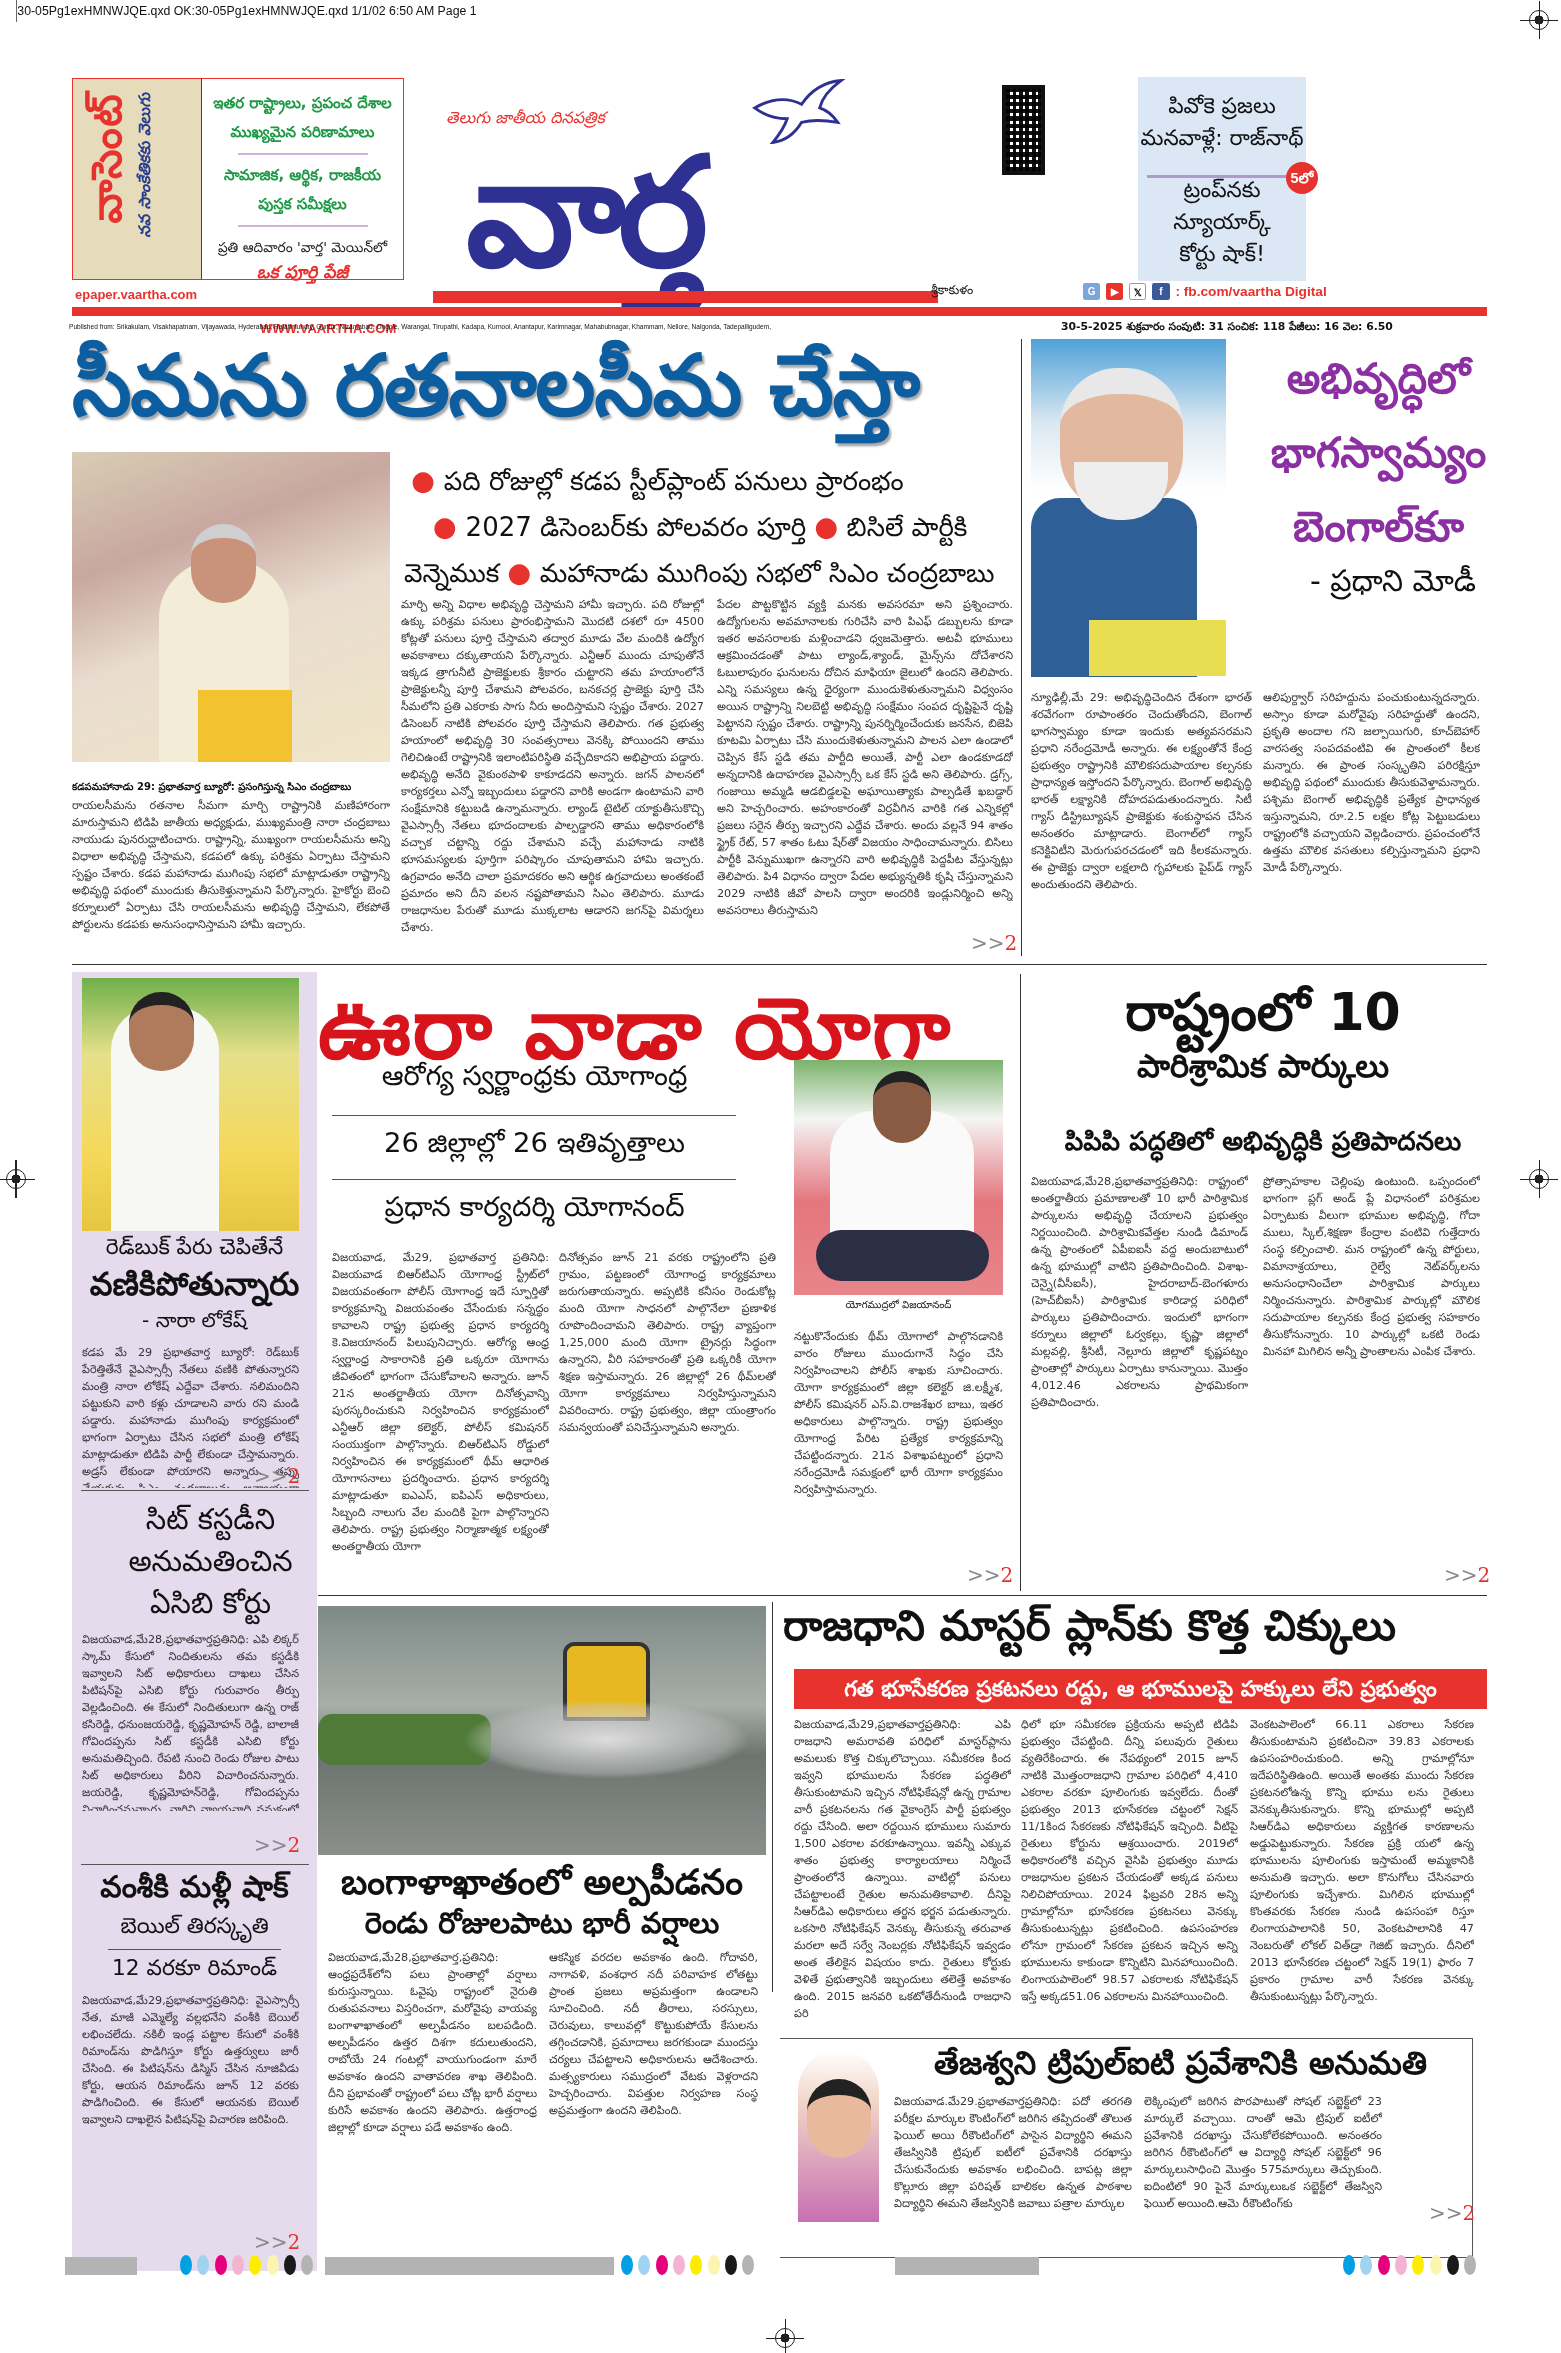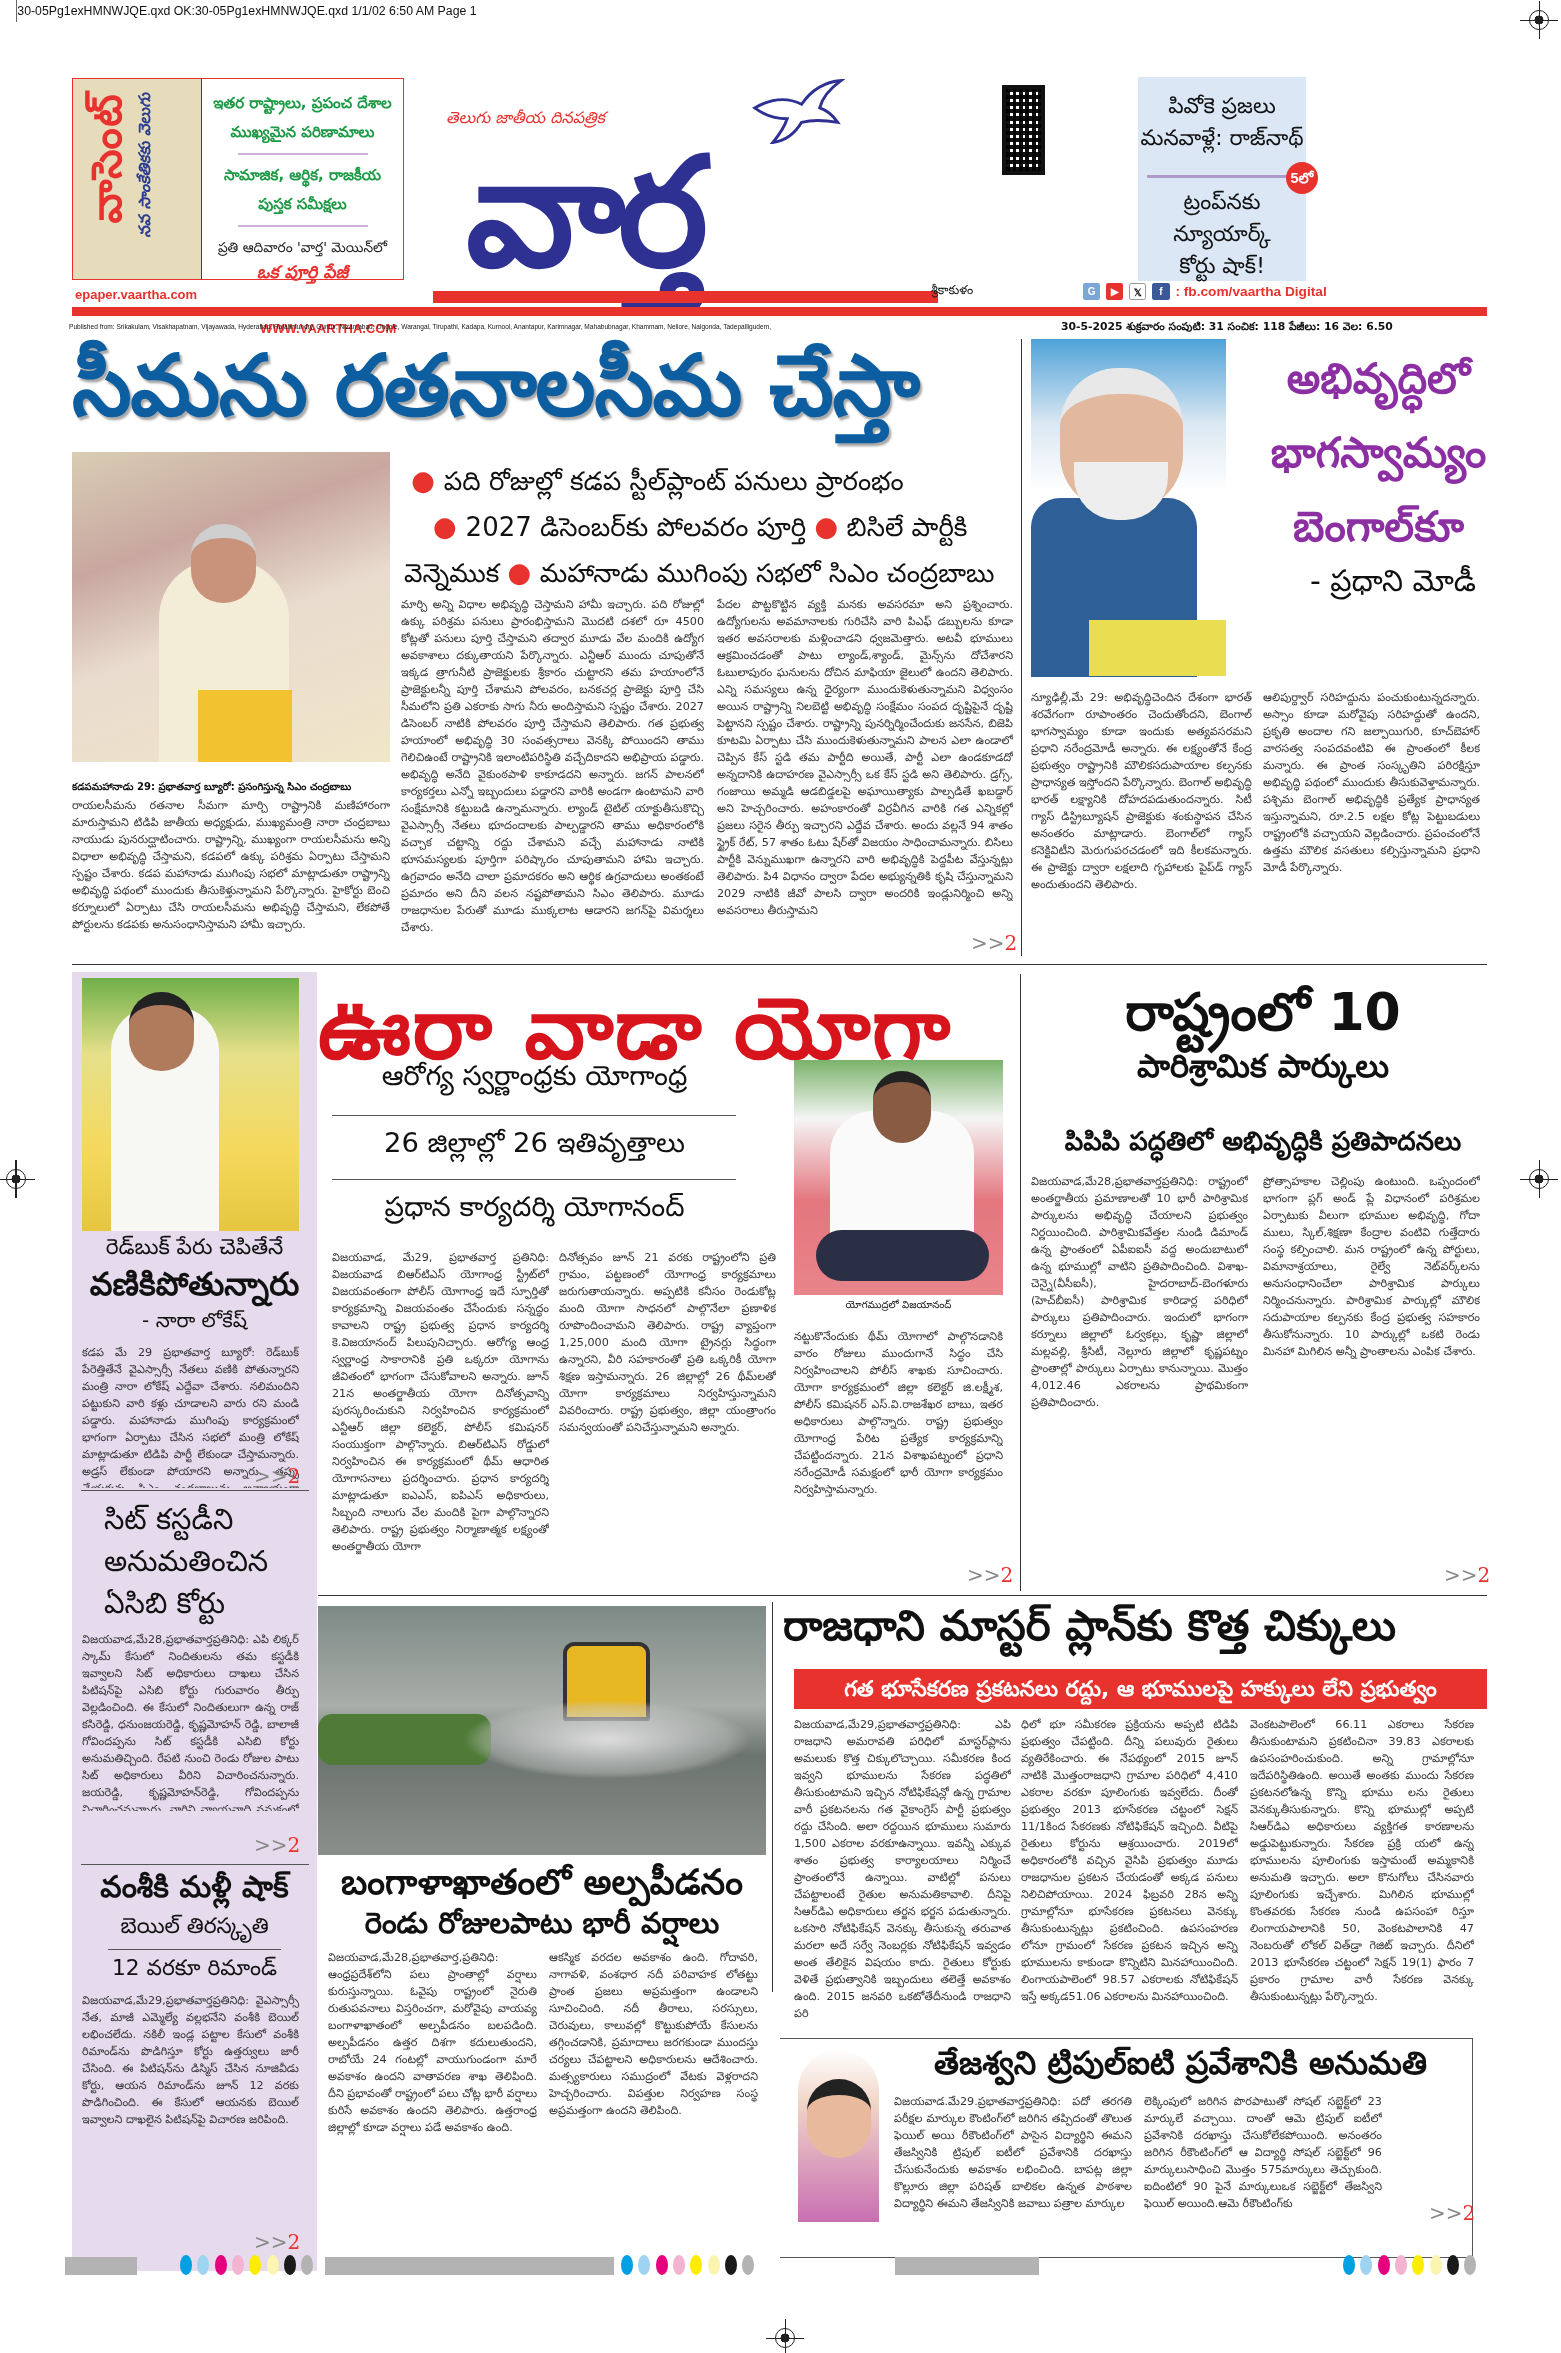--- a/index.html
+++ b/index.html
@@ -27,21 +27,21 @@
   .logo-word { left: 433px; top: 130px; width: 505px; height: 166px; font-size: 152px; line-height: 166px; font-weight: bold; color: #2e3192; letter-spacing: -7.2px; margin-left: 33px; }
   .dove { left: 751px; top: 79px; width: 94px; height: 65px; }
   .logo-bar1 { left: 433px; top: 291px; width: 505px; height: 11.5px; background: #e8322e; }
   .qr { left: 1002px; top: 85px; width: 43px; height: 90px; background:
     repeating-linear-gradient(0deg, #111 0 4.3px, #fff 4.3px 7.2px),
     repeating-linear-gradient(90deg, #111 0 3.6px, #fff 3.6px 6.5px);
     background-blend-mode: multiply; border: 4.3px solid #111; }
   .teaser { left: 1138px; top: 77px; width: 168px; height: 204px; background: #dce7f5; text-align: center; padding-top: 13px; }
   .teaser .t1 { font-size: 21.7px; line-height: 32px; color: #111; }
   .teaser .hr { position: absolute; left: 9.4px; top: 98px; width: 141px; height: 2.9px; background: #b09acb; }
-  .teaser .t2 { font-size: 21.7px; line-height: 32px; color: #111; margin-top: 32px; }
+  .teaser .t2 { font-size: 21.7px; line-height: 32px; color: #111; margin-top: 20px; }
   .teaser .badge { position: absolute; left: 148px; top: 85px; width: 32px; height: 32px; border-radius: 50%; background: #e8322e; color: #fff; font-weight: bold; font-size: 14.4px; line-height: 32px; text-align: center; font-family: "Liberation Sans", sans-serif; }
   .edition { left: 931px; top: 283px; font-size: 12.3px; color: #111; }
   .social { left: 1083px; top: 283px; display: flex; gap: 5.8px; align-items: center; }
   .social .ic { width: 17.3px; height: 17.3px; border-radius: 2.2px; color: #fff; font-size: 10px; line-height: 17.3px; text-align: center; font-family: "Liberation Sans", sans-serif; font-weight: bold; }
   .social .txt { font-family: "Liberation Sans", sans-serif; color: #e8322e; font-size: 13.7px; font-weight: bold; }
   .red-rule { left: 72px; top: 307px; width: 1415px; height: 8.7px; background: #e8322e; }
   .publine { left: 69px; top: 322px; font-family: "Liberation Sans", sans-serif; font-size: 8px; color: #111; white-space: nowrap; transform: scaleX(0.82); transform-origin: left top; }
   .dateline { left: 1061px; top: 320px; font-size: 10.8px; font-weight: bold; color: #111; white-space: nowrap; }
 
   
@@ -208,21 +208,21 @@
 <div class="abs lokesh-photo">
     <div class="p"></div>
     <div class="h"></div>
   </div>
 <div class="abs lk-h1">రెడ్‌బుక్ పేరు చెపితేనే</div>
 <div class="abs lk-h2">వణికిపోతున్నారు</div>
 <div class="abs lk-h3">- నారా లోకేష్</div>
 <div class="abs body-col" style="left:82px;top:1344px;width:217px;height:144px;">కడప మే 29 ప్రభాతవార్త బ్యూరో: రెడ్‌బుక్ పేరెత్తితేనే వైఎస్సార్సీ నేతలు వణికి పోతున్నారని మంత్రి నారా లోకేష్ ఎద్దేవా చేశారు. నలిమందిని పట్టుకుని వారి కళ్లు చూడాలని వారు రని మండి పడ్డారు. మహానాడు ముగింపు కార్యక్రమంలో భాగంగా ఏర్పాటు చేసిన సభలో మంత్రి లోకేష్ మాట్లాడుతూ టిడిపి పార్టీ లేకుండా చేస్తామన్నారు. అడ్రస్ లేకుండా పోయారని అన్నారు. తప్పు చేయకున్న సిఎం చంద్రబాబును అన్యాయంగా జైలులో పెట్టారని ఇందుకు తగిన మూల్యం చెల్లించుకు న్నారని చెప్పారు. కూటమి ప్రభుత్వం</div>
 <div class="abs more" style="left:254px;top:1464px;"><span>&gt;&gt;</span><span class="n">2</span></div>
 <div class="abs lk-sep"></div>
-<div class="abs" style="left:72px;top:1498px;width:245px;text-align:left;font-size:29px;line-height:42px;color:#111;padding-left:32px;">
+<div class="abs" style="left:72px;top:1498px;width:245px;text-align:center;font-size:29px;line-height:42px;color:#111;padding-left:32px;">
   <div>సిట్ కస్టడీని</div>
   <div>అనుమతించిన</div>
   <div>ఏసిబి కోర్టు</div>
 </div>
 <div class="abs body-col" style="left:82px;top:1631px;width:217px;height:180px;">విజయవాడ,మే28,ప్రభాతవార్తప్రతినిధి: ఎపి లిక్కర్ స్కామ్ కేసులో నిందితులను తమ కస్టడీకి ఇవ్వాలని సిట్ అధికారులు దాఖలు చేసిన పిటిషన్‌పై ఎసిబి కోర్టు గురువారం తీర్పు వెల్లడించింది. ఈ కేసులో నిందితులుగా ఉన్న రాజ్ కసిరెడ్డి, ధనుంజయరెడ్డి, కృష్ణమోహన్ రెడ్డి, బాలాజీ గోవిందప్పను సిట్ కస్టడీకి ఎసిబి కోర్టు అనుమతిచ్చింది. రేపటి నుంచి రెండు రోజుల పాటు సిట్ అధికారులు వీరిని విచారించనున్నారు. జయరెడ్డి, కృష్ణమోహన్‌రెడ్డి, గోవిందప్పను విచారించనున్నారు. వారిని న్యాయవాది నమక్షంలో విచారించాలని కోర్టు తెలిపింది. లిక్కర్ స్కామ్‌లో నిందితులను తమ కస్టడీకి అప్పగించాలంటూ ఎసిబి కోర్టులో</div>
 <div class="abs more" style="left:254px;top:1833px;"><span>&gt;&gt;</span><span class="n">2</span></div>
 <div class="abs lk-sep" style="top:1864px;"></div>
 <div class="abs" style="left:72px;top:1869px;width:245px;text-align:center;font-size:30px;font-weight:bold;color:#111;">వంశీకి మళ్లీ షాక్</div>
 <div class="abs" style="left:72px;top:1913px;width:245px;text-align:center;font-size:21.7px;color:#111;">బెయిల్ తిరస్కృతి</div>
 <div class="abs lk-sep" style="left:108px;top:1949px;width:173px;"></div>

